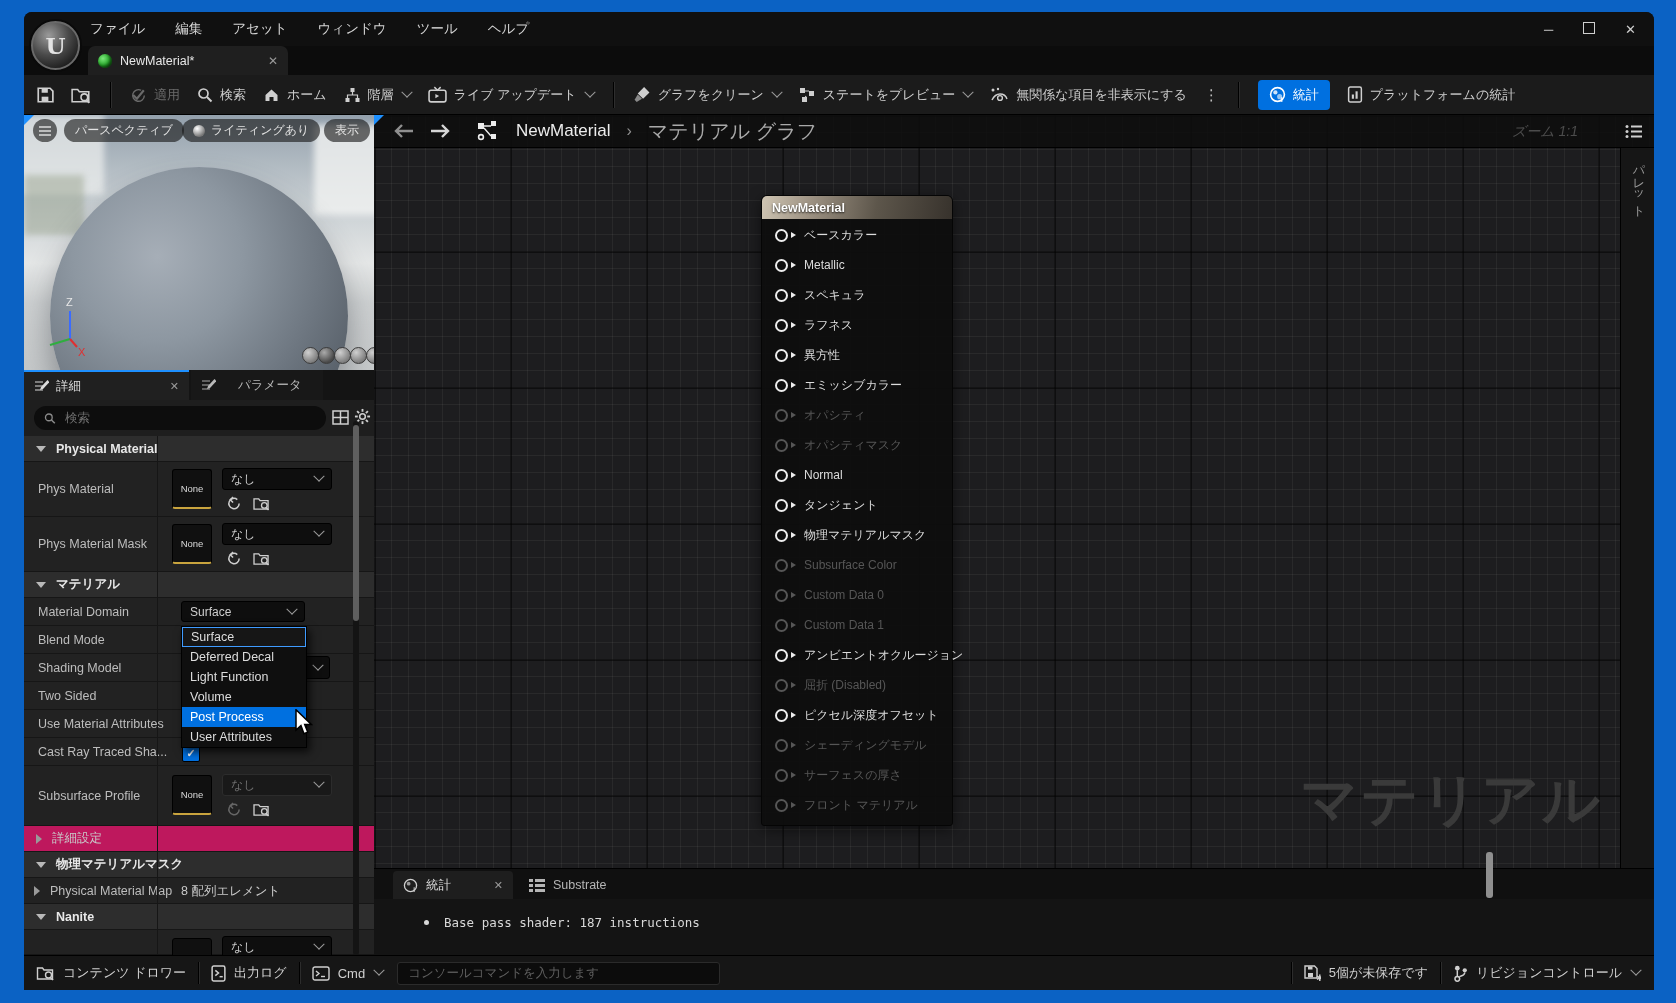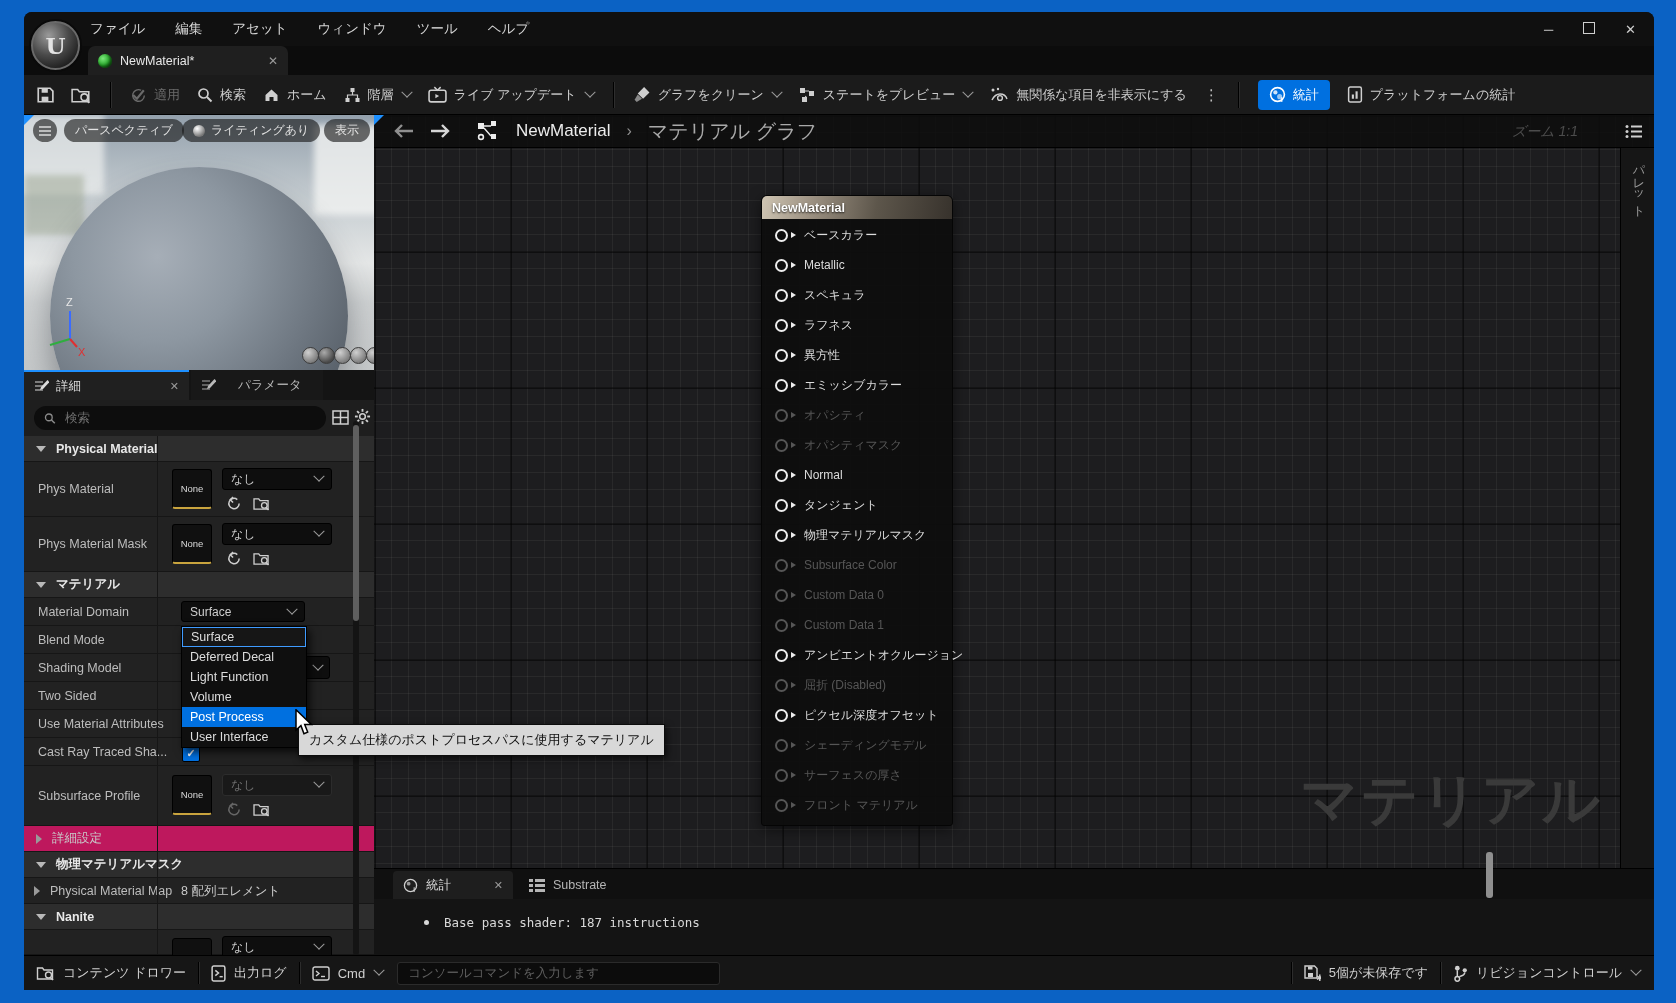--- a/index.html
+++ b/index.html
@@ -647,24 +647,23 @@
         </div>
       </div>
     </div>
 
     <div class="menu">
       <div class="mi sel">Surface</div>
       <div class="mi">Deferred Decal</div>
       <div class="mi">Light Function</div>
       <div class="mi">Volume</div>
       <div class="mi hov">Post Process</div>
-      <div class="mi">User Interface</div>
+      <div class="mi">User Attributes</div>
     </div>
 
-    <div class="tooltip">カスタム仕様のポストプロセスパスに使用するマテリアル</div>
 
     <svg class="cursor" width="19" height="27" viewBox="0 0 12 18">
       <path d="M1 0.5 L1 14 L4.3 11.1 L6.3 16.5 L8.8 15.4 L6.8 10.3 L11.2 10.3 Z" fill="#fff" stroke="#000" stroke-width="1"></path>
     </svg>
   </div>
 
   <div class="statusbar">
     <span class="sbtn">
       <svg width="19" height="16" viewBox="0 0 18 16">
             <path d="M1 3h5l1.5 2H16v9H1z" fill="none" stroke="#cfcfcf" stroke-width="1.4"></path>

